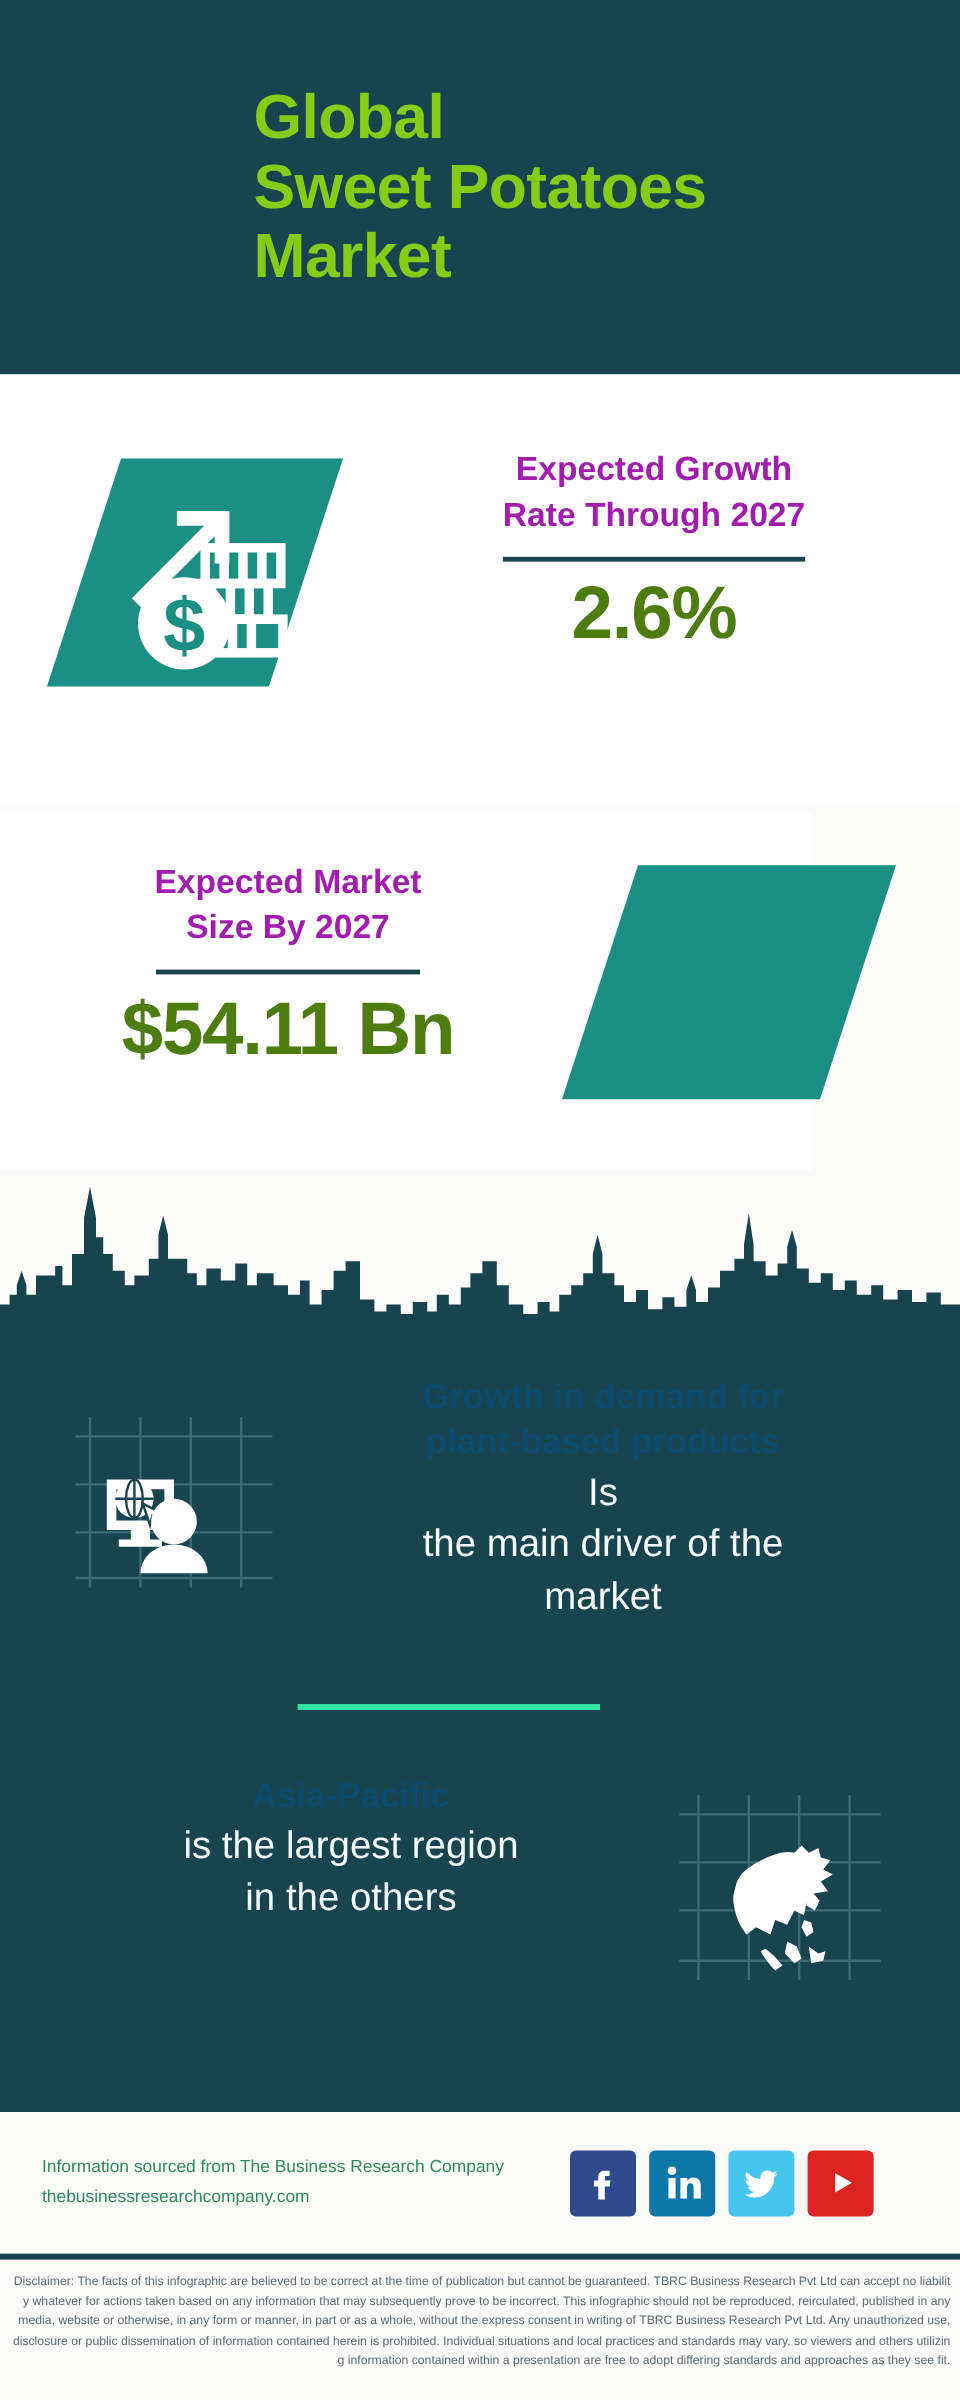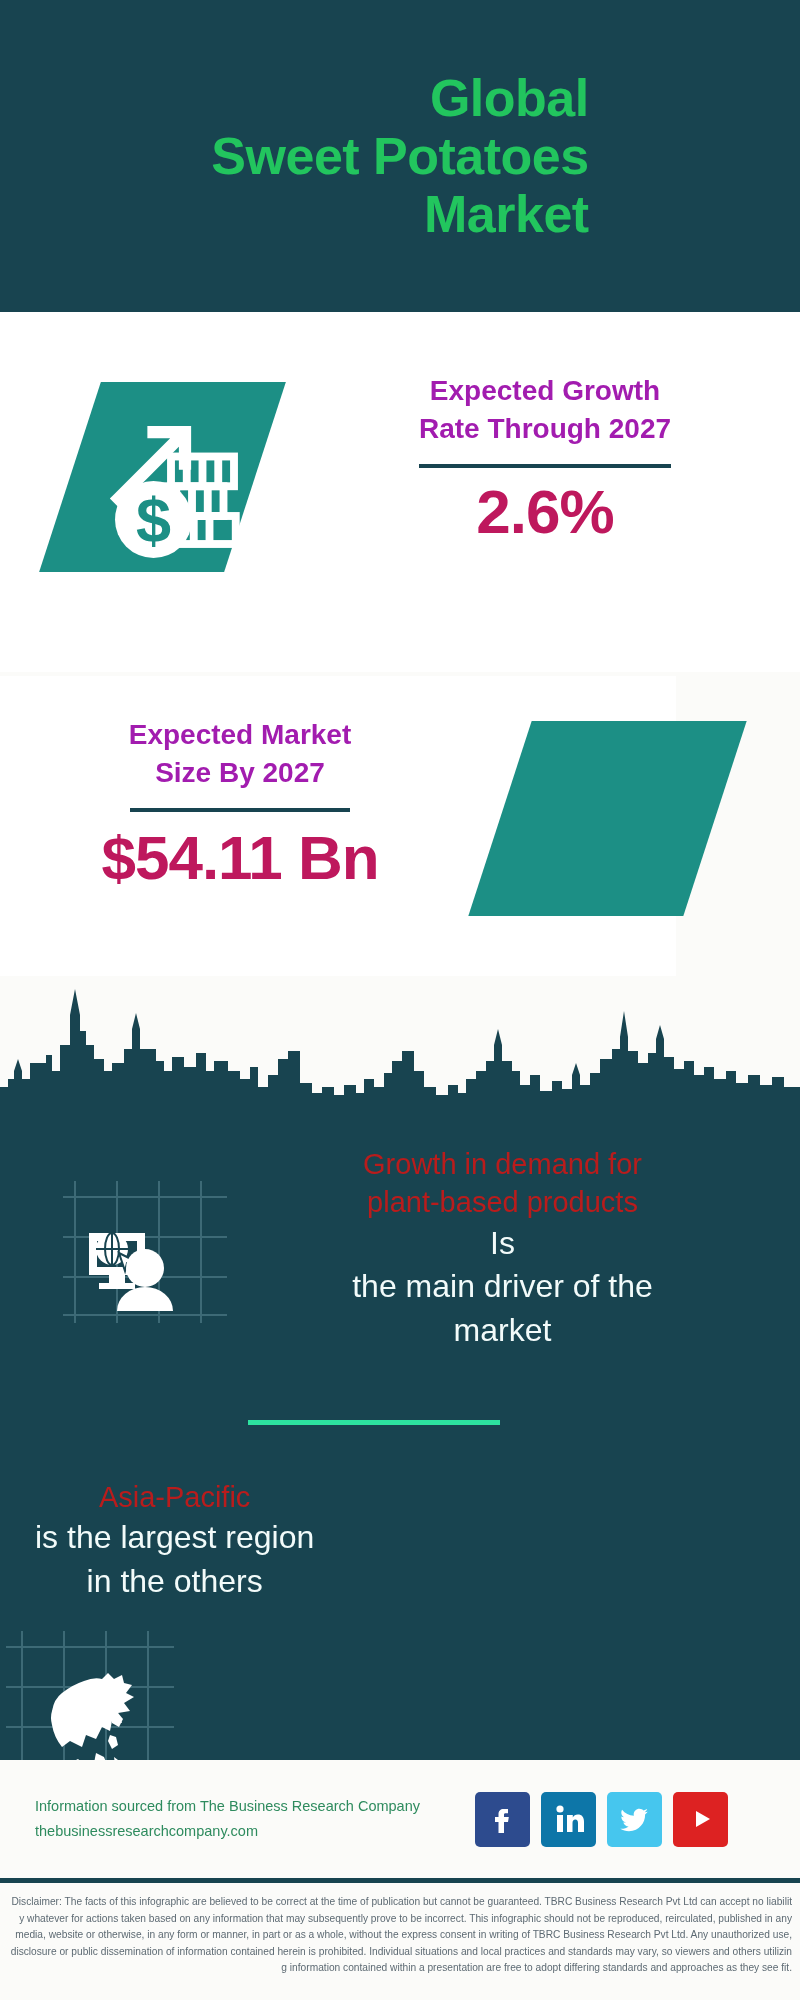--- a/index.html
+++ b/index.html
@@ -27,25 +27,25 @@
     left: 0; top: 0;
     width: 800px;
     height: 312px;
     background: #184450;
     display: flex;
     flex-direction: column;
     align-items: center;
     justify-content: center;
   }
   .header-title {
-    color: #22c55e;
+    color: #84cc16;
     font-size: 52px;
     font-weight: bold;
     line-height: 1.12;
-    text-align: right;
+    text-align: left;
     letter-spacing: -0.5px;
   }
   .header-line { display: block; }
 
   
   .section-growth {
     position: absolute;
     left: 0; top: 312px;
     width: 800px;
     height: 360px;
@@ -75,21 +75,21 @@
     font-weight: bold;
     line-height: 1.36;
   }
   .rule-dark {
     width: 252px;
     height: 4px;
     background: #184450;
     margin: 16px auto 10px auto;
   }
   .value-teal {
-    color: #be185d;
+    color: #4d7c0f;
     font-size: 62px;
     font-weight: bold;
     line-height: 1.1;
     letter-spacing: -1px;
   }
 
   
   .section-size {
     position: absolute;
     left: 0; top: 676px;
@@ -148,23 +148,23 @@
     margin-left: 55px;
     margin-top: 40px;
     flex: 0 0 auto;
   }
   .driver-text {
     flex: 1 1 auto;
     text-align: center;
     padding: 10px 40px 0 10px;
   }
   .hl-green {
-    color: #b91c1c;
+    color: #0c4a6e;
     font-size: 29px;
-    font-weight: normal;
+    font-weight: bold;
     line-height: 1.32;
   }
   .body-white {
     color: #f2fbfa;
     font-size: 32px;
     font-weight: normal;
     line-height: 1.36;
   }
   .rule-green {
     position: absolute;
@@ -175,21 +175,20 @@
   }
 
   
   .region-row {
     position: absolute;
     left: 0; top: 1468px;
     width: 800px;
     height: 230px;
     display: flex;
     align-items: flex-start;
-    flex-direction: column;
   }
   .region-text {
     flex: 1 1 auto;
     text-align: center;
     padding: 10px 10px 0 35px;
   }
   .icon-box-map {
     position: relative;
     width: 180px;
     height: 165px;

